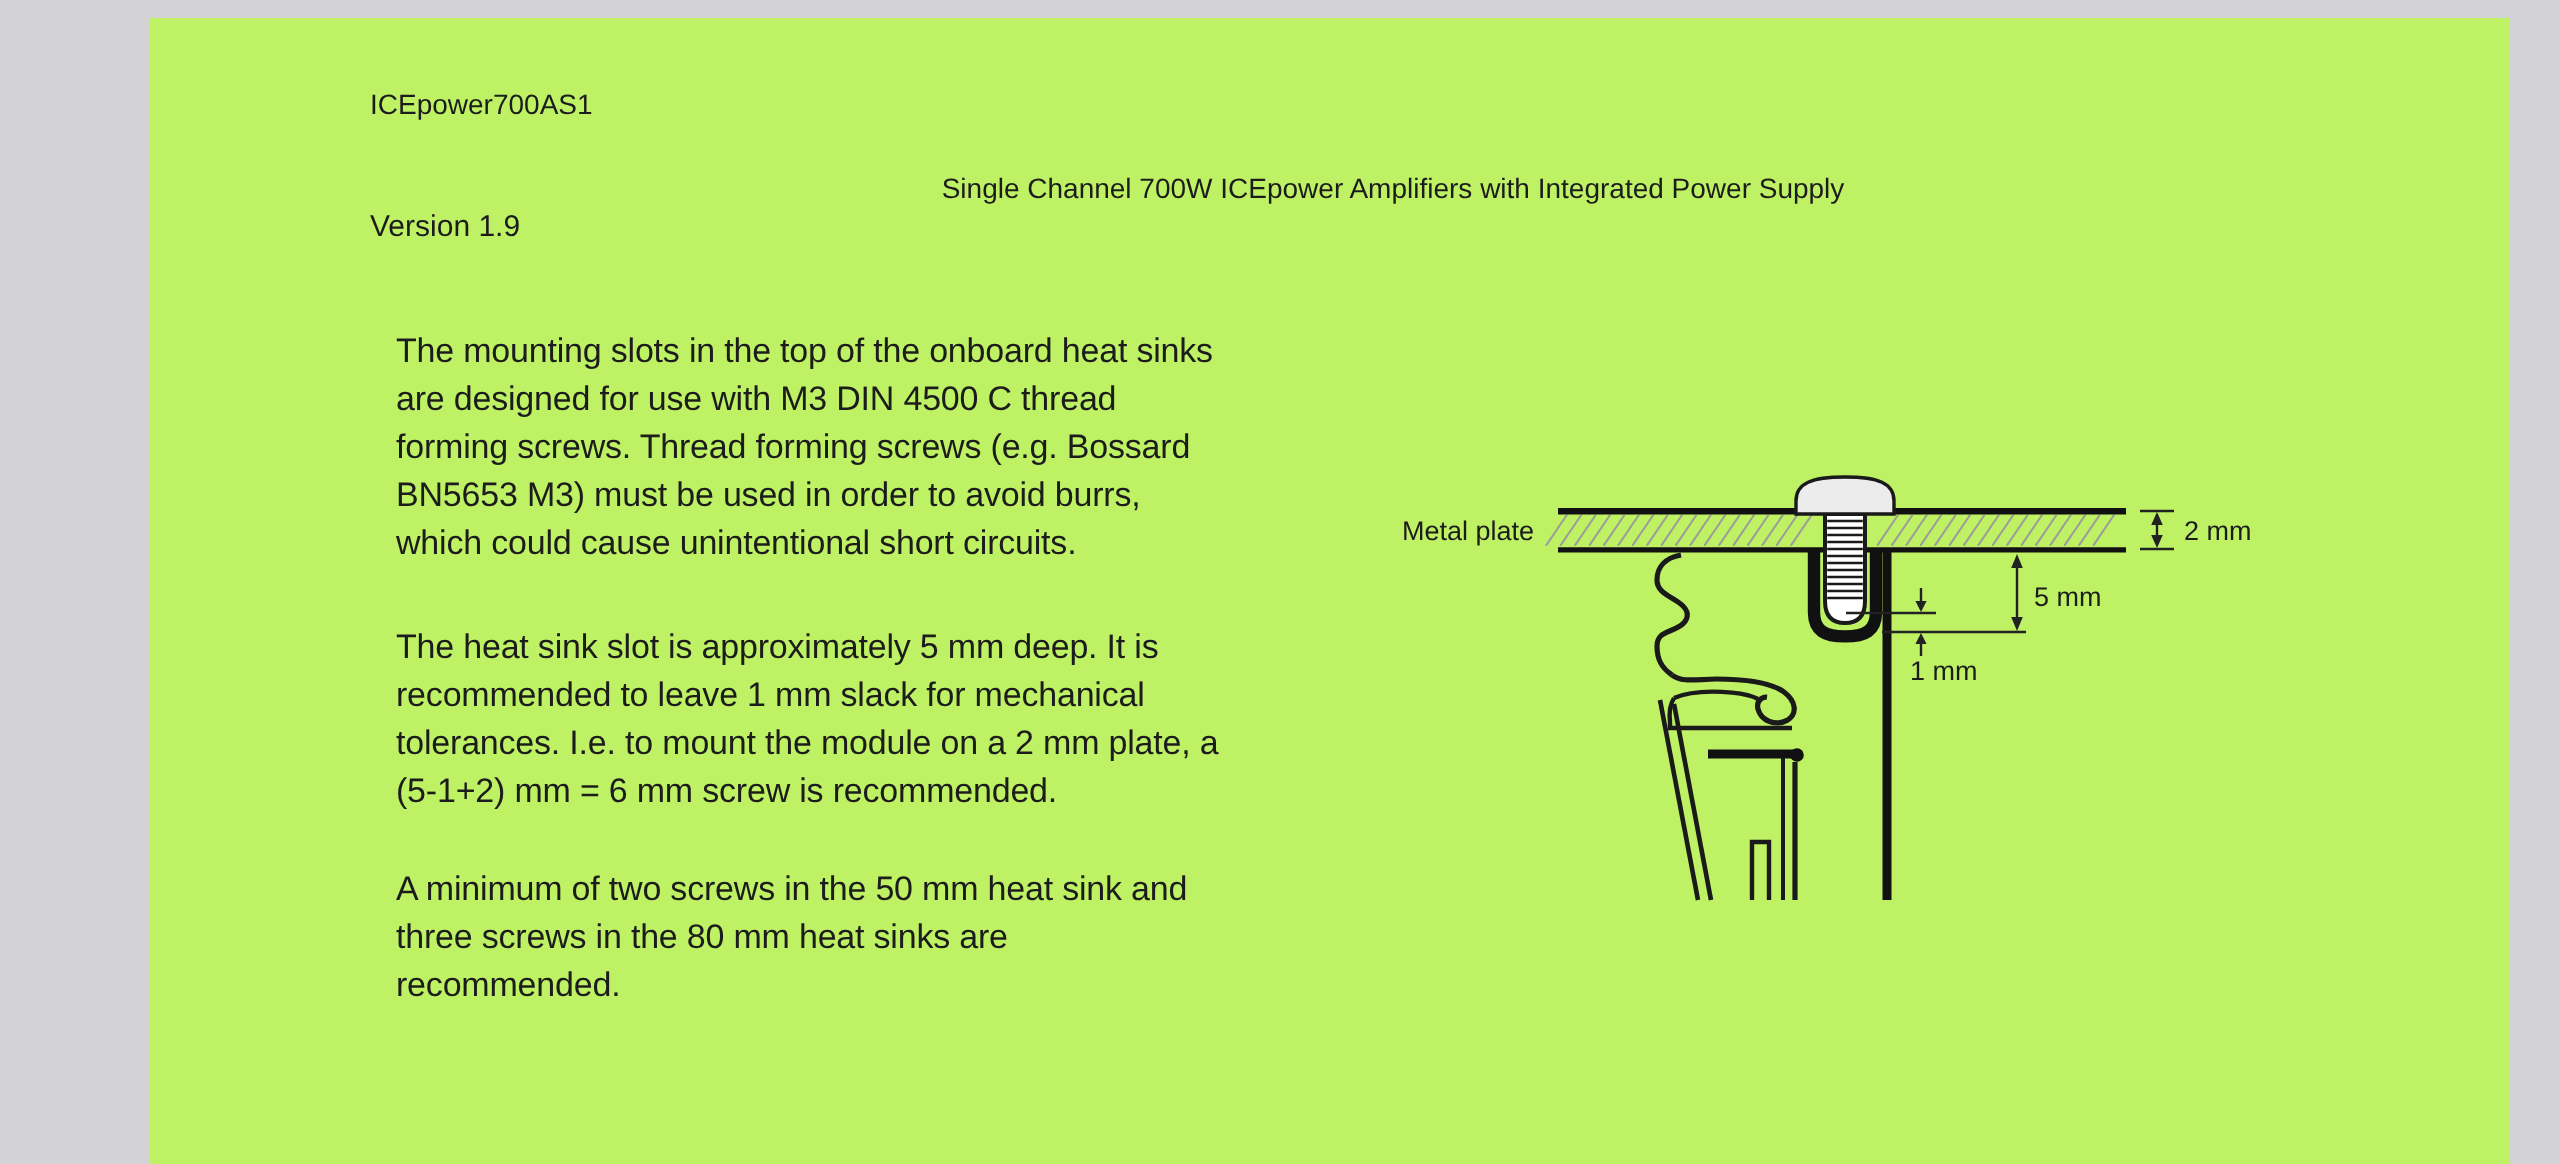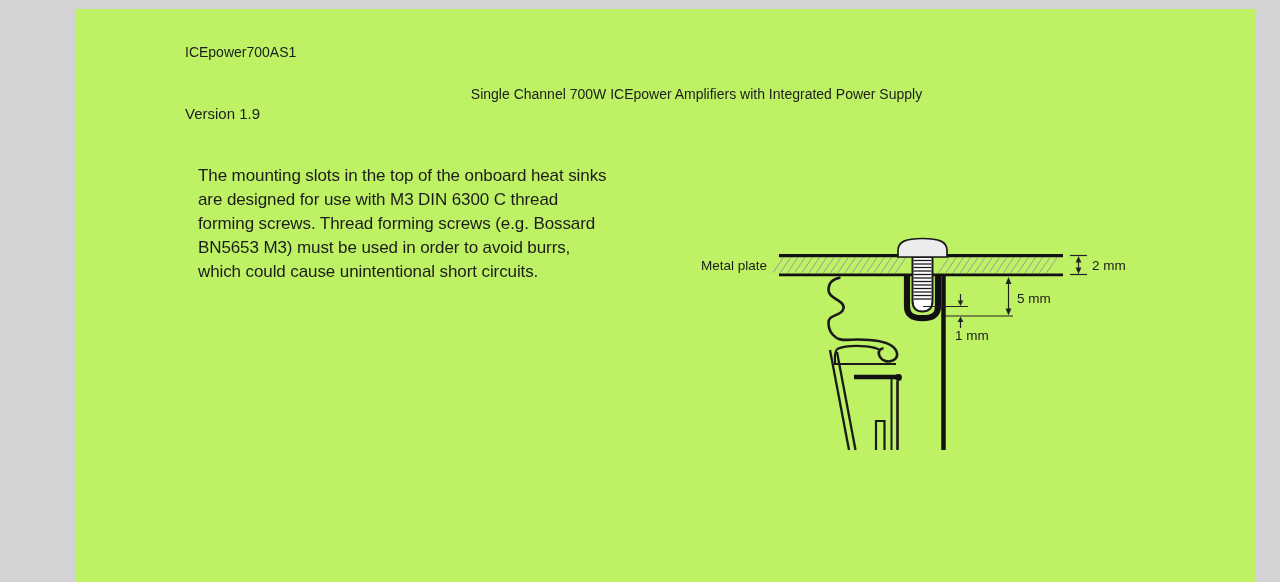--- a/index.html
+++ b/index.html
@@ -50,24 +50,31 @@
 </head>
 <body style="background: rgb(211, 211, 213); color: rgb(28, 28, 28);">
 
 <div class="page">
 
   <div class="doc-id">ICEpower700AS1</div>
   <div class="doc-title">Single Channel 700W ICEpower Amplifiers with Integrated Power Supply</div>
   <div class="doc-version">Version 1.9</div>
 
   <div class="para para-1">The mounting slots in the top of the onboard heat sinks
-are designed for use with M3 DIN 6300 C thread
+are designed for use with M3 DIN 4500 C thread
 forming screws. Thread forming screws (e.g. Bossard
 BN5653 M3) must be used in order to avoid burrs,
 which could cause unintentional short circuits.</div>
+  <div class="para para-2">The heat sink slot is approximately 5 mm deep. It is
+recommended to leave 1 mm slack for mechanical
+tolerances. I.e. to mount the module on a 2 mm plate, a
+(5-1+2) mm = 6 mm screw is recommended.</div>
+  <div class="para para-3">A minimum of two screws in the 50 mm heat sink and
+three screws in the 80 mm heat sinks are
+recommended.</div>
 
   <div class="diagram-wrap">
     <svg id="diagram" width="460" height="232" viewBox="630 230 460 232">
 
       <g id="hatch-group">
           <line x1="722" y1="272.8" x2="732.5" y2="257.4" stroke="#9b9b9b"></line>
           <line x1="729.2" y1="272.8" x2="739.7" y2="257.4" stroke="#9b9b9b"></line>
           <line x1="736.4000000000001" y1="272.8" x2="746.9000000000001" y2="257.4" stroke="#9b9b9b"></line>
           <line x1="743.6000000000001" y1="272.8" x2="754.1000000000001" y2="257.4" stroke="#9b9b9b"></line>
           <line x1="750.8000000000002" y1="272.8" x2="761.3000000000002" y2="257.4" stroke="#9b9b9b"></line>

